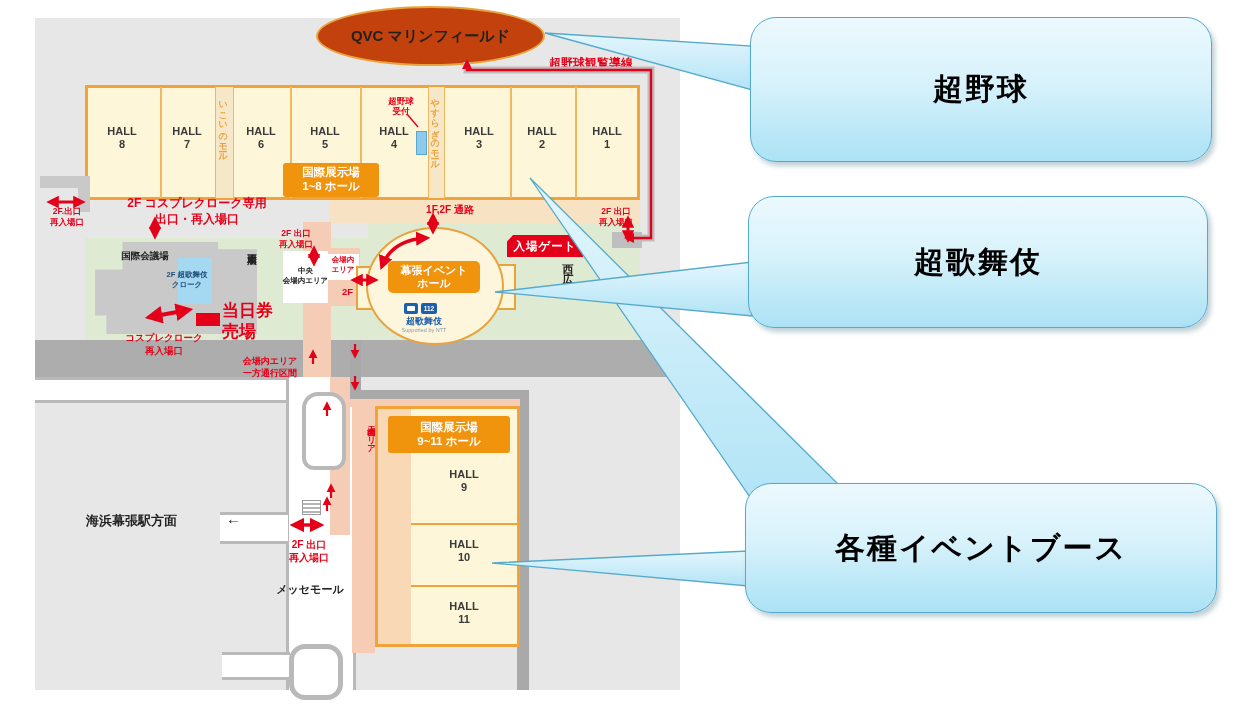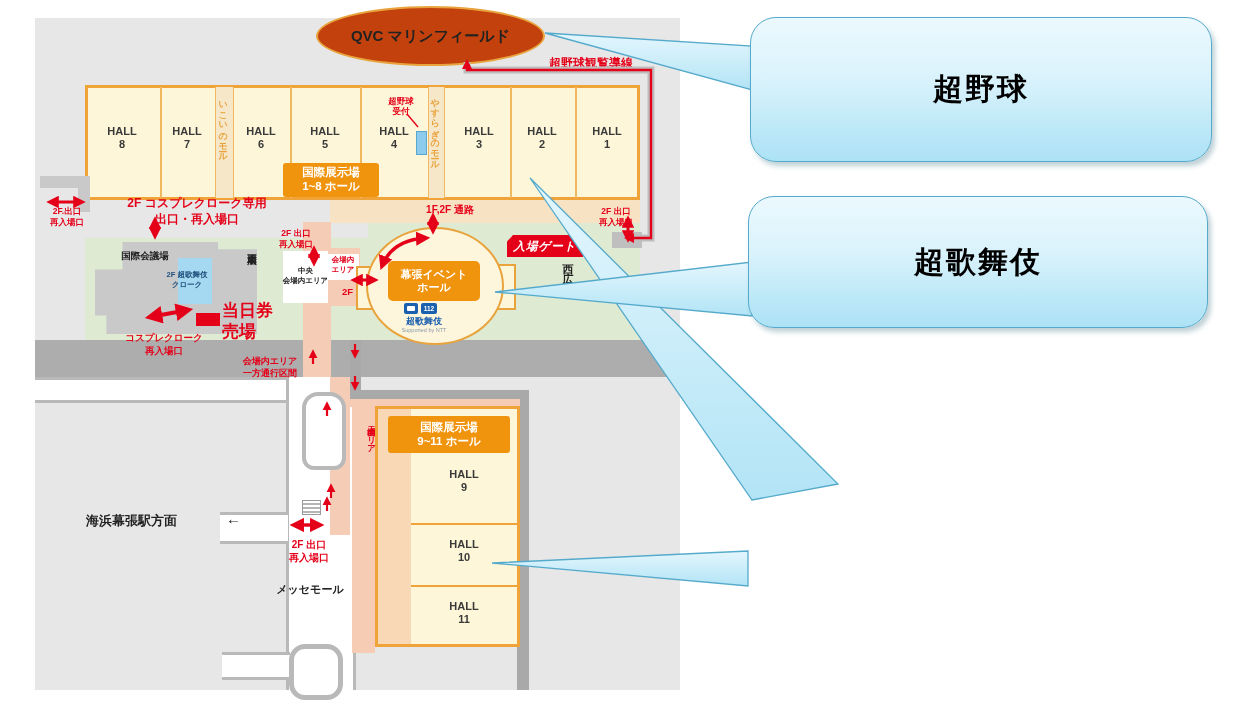--- a/index.html
+++ b/index.html
@@ -122,34 +122,34 @@
 <div class="abs ml ctr red" style="left:114px;top:332px;width:100px;font-size:9.5px;font-weight:bold;line-height:1.35;">コスプレクローク
 再入場口</div>
 
 <div class="abs" style="left:327px;top:254px;width:32px;height:26px;background:#fff;"></div>
 <div class="abs ml ctr red" style="left:325px;top:255px;width:36px;font-size:7.5px;font-weight:bold;line-height:1.35;">会場内
 エリア</div>
 <div class="abs red" style="left:342px;top:286px;width:48px;font-size:9.5px;font-weight:bold;">2F 通路</div>
 <div class="abs" style="left:356px;top:266px;width:18px;height:40px;background:#fdf6d8;border:2px solid #e8a33d;"></div>
 <div class="abs" style="left:492px;top:264px;width:20px;height:42px;background:#fdf6d8;border:2px solid #e8a33d;"></div>
 <div class="abs" style="left:366px;top:227px;width:134px;height:114px;background:#fdf6dc;border:2.5px solid #e8a33d;border-radius:50%;"></div>
-<div class="abs olabel ml" style="left:388px;top:261px;width:92px;height:40px;font-size:11px;border-radius:5px;">幕張イベント
+<div class="abs olabel ml" style="left:388px;top:261px;width:92px;height:32px;font-size:11px;border-radius:5px;">幕張イベント
 ホール</div>
 
 <div class="abs" style="left:404px;top:303px;width:14px;height:11px;background:#1b5faf;border-radius:2px;">
   <div style="position:absolute;left:3px;top:3px;width:8px;height:5px;background:#fff;border-radius:1px;"></div>
 </div>
 <div class="abs" style="left:421px;top:303px;width:16px;height:11px;background:#1b5faf;border-radius:2px;color:#fff;
             font-size:6.5px;font-weight:bold;display:flex;align-items:center;justify-content:center;">112</div>
 <div class="abs ctr" style="left:396px;top:315px;width:56px;font-size:9px;font-weight:bold;color:#1b5faf;">超歌舞伎</div>
 <div class="abs ctr" style="left:390px;top:327px;width:68px;font-size:5.5px;color:#8a98a6;">Supported by NTT</div>
 
 <div class="abs" style="left:507px;top:235px;width:76px;height:22px;background:#e50019;color:#fff;font-weight:bold;font-size:11.5px;
             letter-spacing:1px;display:flex;align-items:center;justify-content:center;
-            clip-path:polygon(0 30%,8% 0,92% 0,100% 30%,100% 100%,0 100%);font-style:italic;">入場ゲート</div>
+            clip-path:polygon(0 30%,8% 0,92% 0,100% 30%,100% 100%,0 100%);">入場ゲート</div>
 <div class="abs vtx" style="left:560px;top:256px;height:78px;font-size:11px;font-weight:bold;color:#222;letter-spacing:8px;">西広場</div>
 
 <div class="abs" style="left:612px;top:232px;width:30px;height:16px;background:#bfbfbf;"></div>
 <div class="abs ml ctr red" style="left:585px;top:206px;width:62px;font-size:8.5px;font-weight:bold;line-height:1.3;">2F 出口
 再入場口</div>
 
 <div class="abs red" style="left:549px;top:55px;width:110px;font-size:12px;font-weight:bold;">超野球観覧導線</div>
 
 <div class="abs ml ctr red" style="left:232px;top:355px;width:76px;font-size:9px;font-weight:bold;line-height:1.35;">会場内エリア
 一方通行区間</div>
@@ -210,14 +210,17 @@
   <polygon points="495,292 752,262 752,316" fill="url(#wg)" stroke="#55aacb" stroke-width="1.3"></polygon>
   <polygon points="492,563 748,551 748,586" fill="url(#wg)" stroke="#55aacb" stroke-width="1.3"></polygon>
 </svg>
 
 <div class="abs callout" style="left:750px;top:17px;width:460px;height:143px;">
   <span class="t">超野球</span>
 </div>
 <div class="abs callout" style="left:748px;top:196px;width:458px;height:130px;">
   <span class="t">超歌舞伎</span>
 </div>
+<div class="abs callout" style="left:745px;top:483px;width:470px;height:128px;">
+  <span class="t">各種イベントブース</span>
+</div>
 
 </div>
 
 </body></html>

